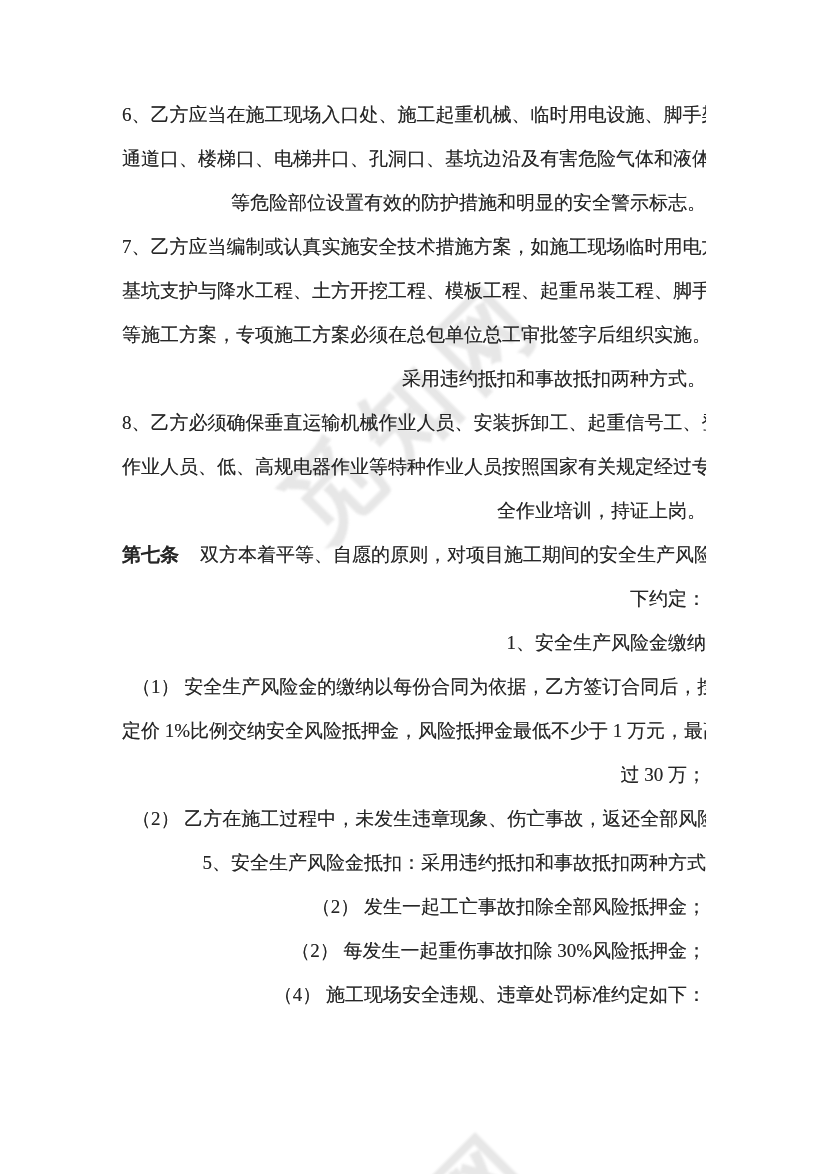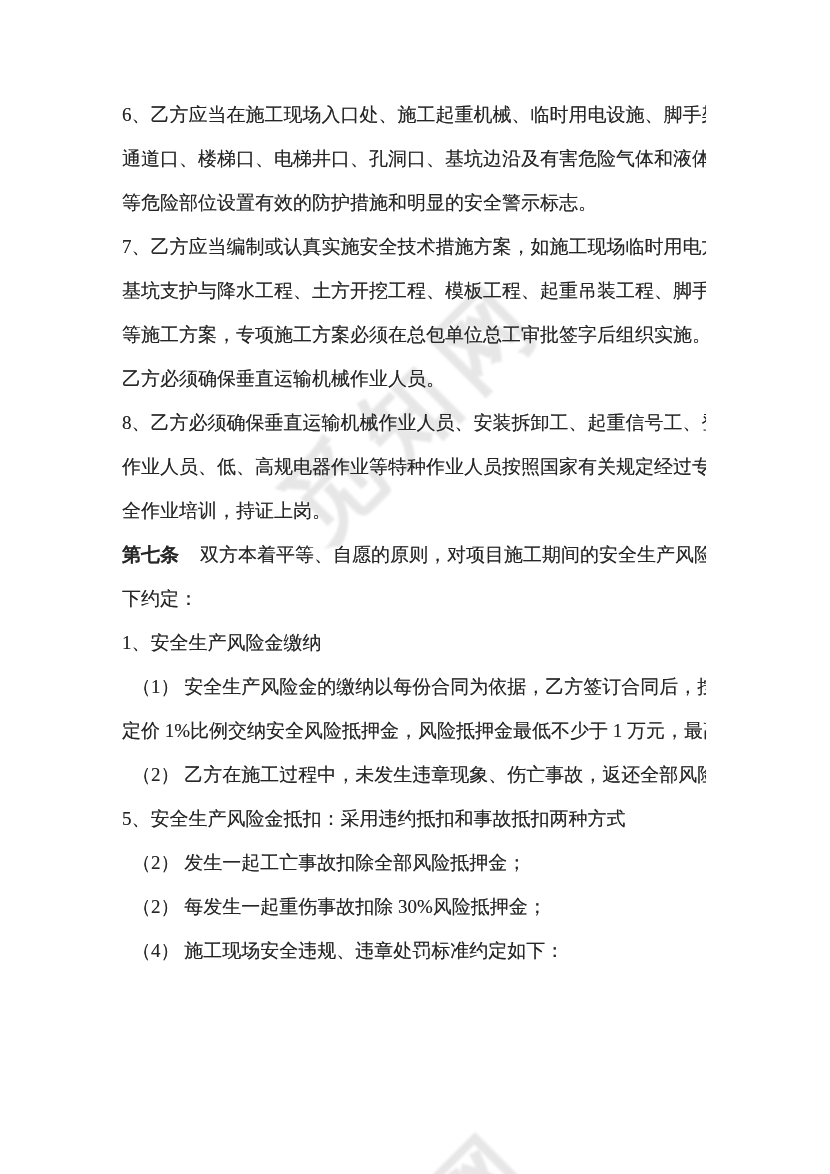--- a/index.html
+++ b/index.html
@@ -52,20 +52,21 @@
   }
   .ln {
     height: 44px;
     line-height: 44px;
     font-size: 19px;
     color: #262626;
     white-space: nowrap;
     overflow: hidden;
     box-sizing: border-box;
     text-shadow: 0 0 0.6px rgba(40,40,40,0.55);
+    text-align: right;
   }
   .just {
     text-align: justify;
     text-align-last: justify;
     text-justify: distribute;
   }
   .indent {
     padding-left: 10px;
   }
   .b {
@@ -81,29 +82,30 @@
   <div class="wm wm-center">觅知网</div>
   <div class="wm wm-bottom">觅知网</div>
 
   <div class="textblock">
     <div class="ln just">6、乙方应当在施工现场入口处、施工起重机械、临时用电设施、脚手架、出入</div>
     <div class="ln just">通道口、楼梯口、电梯井口、孔洞口、基坑边沿及有害危险气体和液体存放处</div>
     <div class="ln">等危险部位设置有效的防护措施和明显的安全警示标志。</div>
     <div class="ln just">7、乙方应当编制或认真实施安全技术措施方案，如施工现场临时用电方案，对</div>
     <div class="ln just">基坑支护与降水工程、土方开挖工程、模板工程、起重吊装工程、脚手架工程</div>
     <div class="ln just">等施工方案，专项施工方案必须在总包单位总工审批签字后组织实施。并由专</div>
-    <div class="ln">乙方必须确保垂直运输机械作业人员。</div>
+    <div class="ln">采用违约抵扣和事故抵扣两种方式。</div>
     <div class="ln just">8、乙方必须确保垂直运输机械作业人员、安装拆卸工、起重信号工、登高架设</div>
     <div class="ln just">作业人员、低、高规电器作业等特种作业人员按照国家有关规定经过专门的安</div>
     <div class="ln">全作业培训，持证上岗。</div>
     <div class="ln just"><span class="b">第七条</span><span>双方本着平等、自愿的原则，对项目施工期间的安全生产风险金作如</span></div>
     <div class="ln">下约定：</div>
     <div class="ln">1、安全生产风险金缴纳</div>
     <div class="ln just indent">（1） 安全生产风险金的缴纳以每份合同为依据，乙方签订合同后，按照合同暂</div>
     <div class="ln just">定价 1%比例交纳安全风险抵押金，风险抵押金最低不少于 1 万元，最高不超</div>
+    <div class="ln">过 30 万；</div>
     <div class="ln just indent">（2） 乙方在施工过程中，未发生违章现象、伤亡事故，返还全部风险抵押金；</div>
     <div class="ln">5、安全生产风险金抵扣：采用违约抵扣和事故抵扣两种方式</div>
     <div class="ln indent">（2） 发生一起工亡事故扣除全部风险抵押金；</div>
     <div class="ln indent">（2） 每发生一起重伤事故扣除 30%风险抵押金；</div>
     <div class="ln indent">（4） 施工现场安全违规、违章处罚标准约定如下：</div>
   </div>
 
 </div>
 
 </body></html>

